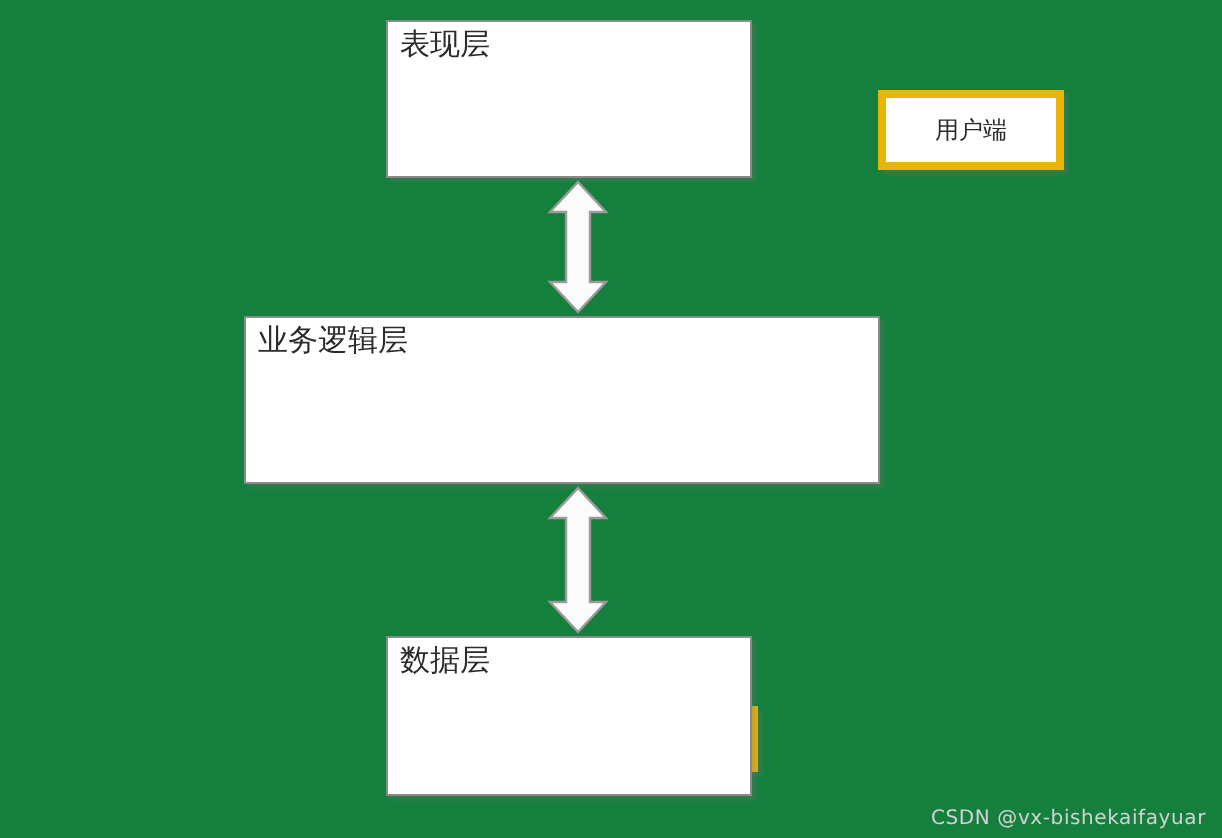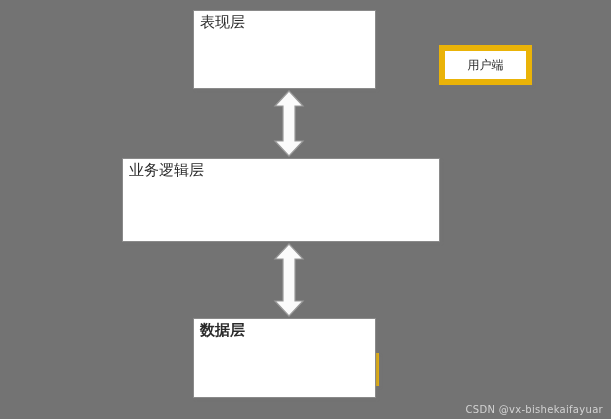--- a/index.html
+++ b/index.html
@@ -10,21 +10,21 @@
     width: 611px;
     height: 419px;
     background: #ffffff;
     font-family: "Liberation Serif", serif;
     overflow: hidden;
   }
   #canvas {
     position: relative;
     width: 611px;
     height: 419px;
-    background: #737373;
+    background: #15803d;
   }
 
   
   .layer-box {
     position: absolute;
     background: #ffffff;
     border: 1px solid #8a8a8a;
     box-shadow: 2px 2px 2px rgba(120,120,120,0.28);
     box-sizing: border-box;
   }
@@ -36,38 +36,38 @@
     font-size: 15px;
     line-height: 19px;
     color: #2b2b2b;
     white-space: nowrap;
   }
 
   
   .node-box {
     position: absolute;
     background: #ffffff;
-    border: 6px solid #eab308;
+    border: 4px solid #eab308;
     box-shadow: 2px 2px 2px rgba(120,120,120,0.3);
     box-sizing: border-box;
     display: flex;
     align-items: center;
     justify-content: center;
   }
   .node-label {
     font-family: "DejaVu Sans", sans-serif;
     font-size: 12px;
     color: #2b2b2b;
     white-space: nowrap;
   }
 
   
   #presentation-layer { left: 193px; top: 10px;  width: 183px; height: 79px; }
   #logic-layer        { left: 122px; top: 158px; width: 318px; height: 84px; padding-left: 16px; }
-  #data-layer         { left: 193px; top: 318px; width: 183px; height: 80px; font-weight: bold; }
+  #data-layer         { left: 193px; top: 318px; width: 183px; height: 80px; }
 
   #client-node   { left: 245px; top: 34px;  width: 93px;  height: 40px; }
   #process-node  { left: 165px; top: 194px; width: 91px;  height: 33px; }
   #exchange-node { left: 307px; top: 191px; width: 92px;  height: 32px; }
 
   
   .arrow {
     position: absolute;
     width: 34px;
   }

